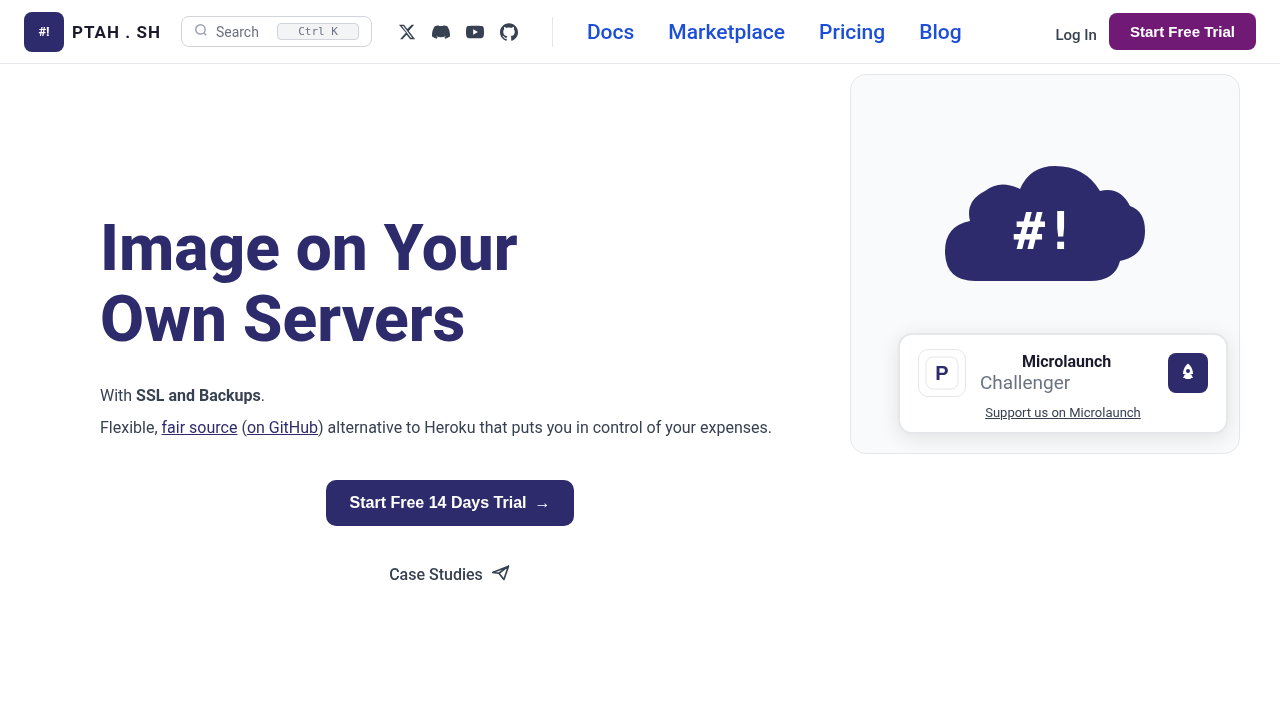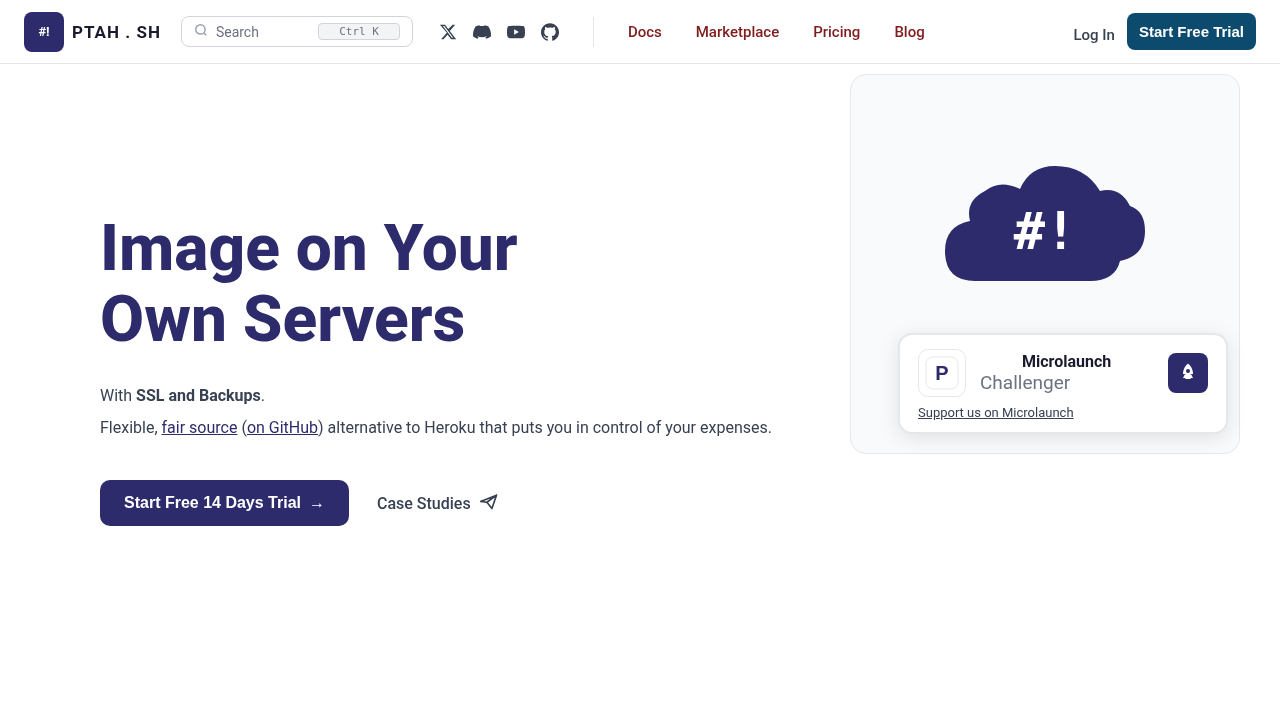--- a/index.html
+++ b/index.html
@@ -51,21 +51,21 @@
       color: #1a1a2e;
     }
 
     .search-bar {
       display: flex;
       align-items: center;
       gap: 8px;
       border: 1.5px solid #d1d5db;
       border-radius: 8px;
       padding: 6px 12px;
-      width: 232px;
+      width: 191px;
       cursor: text;
       background: #fff;
     }
 
     .search-bar .search-icon-svg {
       color: #9ca3af;
       font-size: 14px;
     }
 
     .search-bar .search-text {
@@ -111,22 +111,22 @@
 
     .nav-links {
       display: flex;
       align-items: center;
       gap: 6px;
       flex: 1;
     }
 
     .nav-link {
       padding: 6px 14px;
-      font-size: 15px;
-      color: #7f1d1d;
+      font-size: 21px;
+      color: #1d4ed8;
       text-decoration: none;
       border-radius: 6px;
       cursor: pointer;
       font-weight: 500;
     }
 
     .nav-right {
       display: flex;
       align-items: flex-end;
       gap: 0;
@@ -136,25 +136,25 @@
     .login-btn {
       font-size: 15px;
       color: #374151;
       cursor: pointer;
       font-weight: 500;
       padding: 6px 12px;
       border-radius: 6px;
     }
 
     .start-trial-btn {
-      background: #0c4a6e;
+      background: #701a75;
       color: white;
       border: none;
       border-radius: 8px;
-      padding: 10px 12px;
+      padding: 10px 21px;
       font-size: 15px;
       font-weight: 600;
       cursor: pointer;
       white-space: nowrap;
     }
 
     
     .main {
       display: flex;
       align-items: flex-start;
@@ -197,21 +197,22 @@
 
     .hero-sub2 a {
       color: #2d2b6b;
       text-decoration: underline;
       cursor: pointer;
     }
 
     .hero-buttons {
       display: flex;
       align-items: center;
-      gap: 28px;
+      gap: 36px;
+      flex-direction: column;
     }
 
     .trial-btn {
       background: #2d2b6b;
       color: white;
       border: none;
       border-radius: 10px;
       padding: 14px 24px;
       font-size: 16px;
       font-weight: 600;
@@ -331,21 +332,21 @@
       background: #2d2b6b;
       border-radius: 8px;
       display: flex;
       align-items: center;
       justify-content: center;
       color: white;
       font-size: 20px;
     }
 
     .microlaunch-support {
-      text-align: left;
+      text-align: center;
       font-size: 13px;
       color: #374151;
       text-decoration: underline;
       cursor: pointer;
     }
   </style>
 </head>
 <body>
 
 <nav class="navbar">

